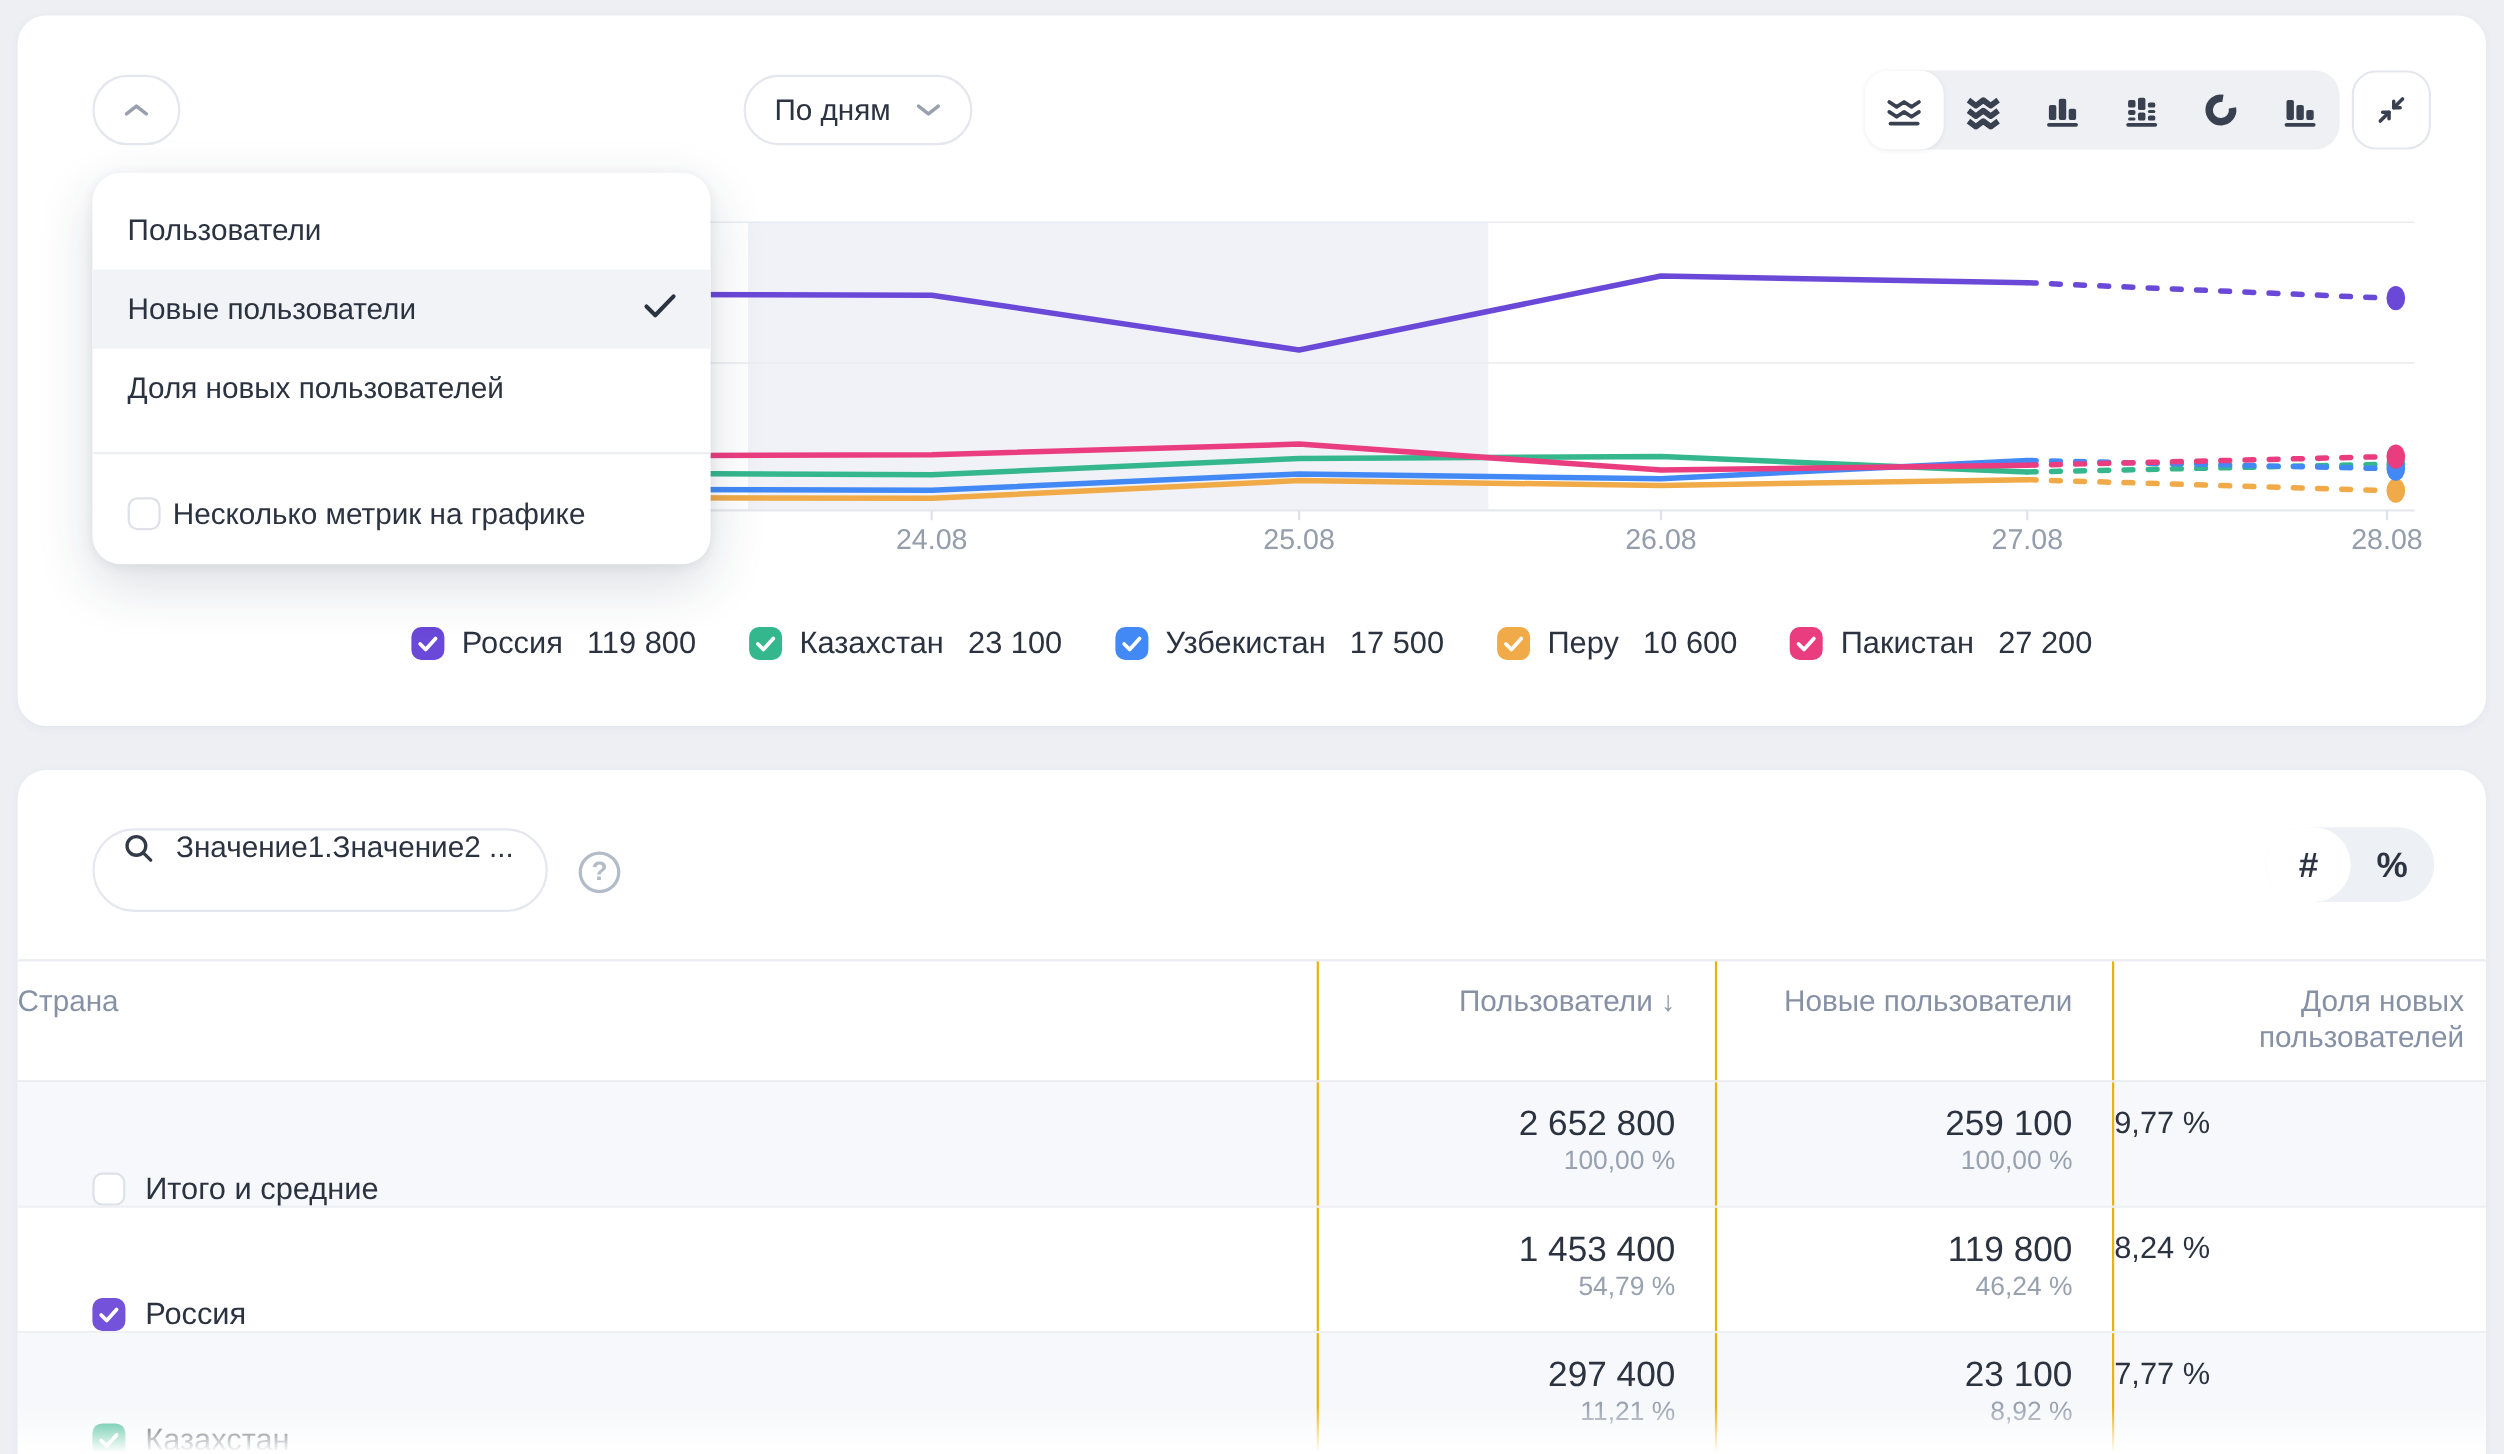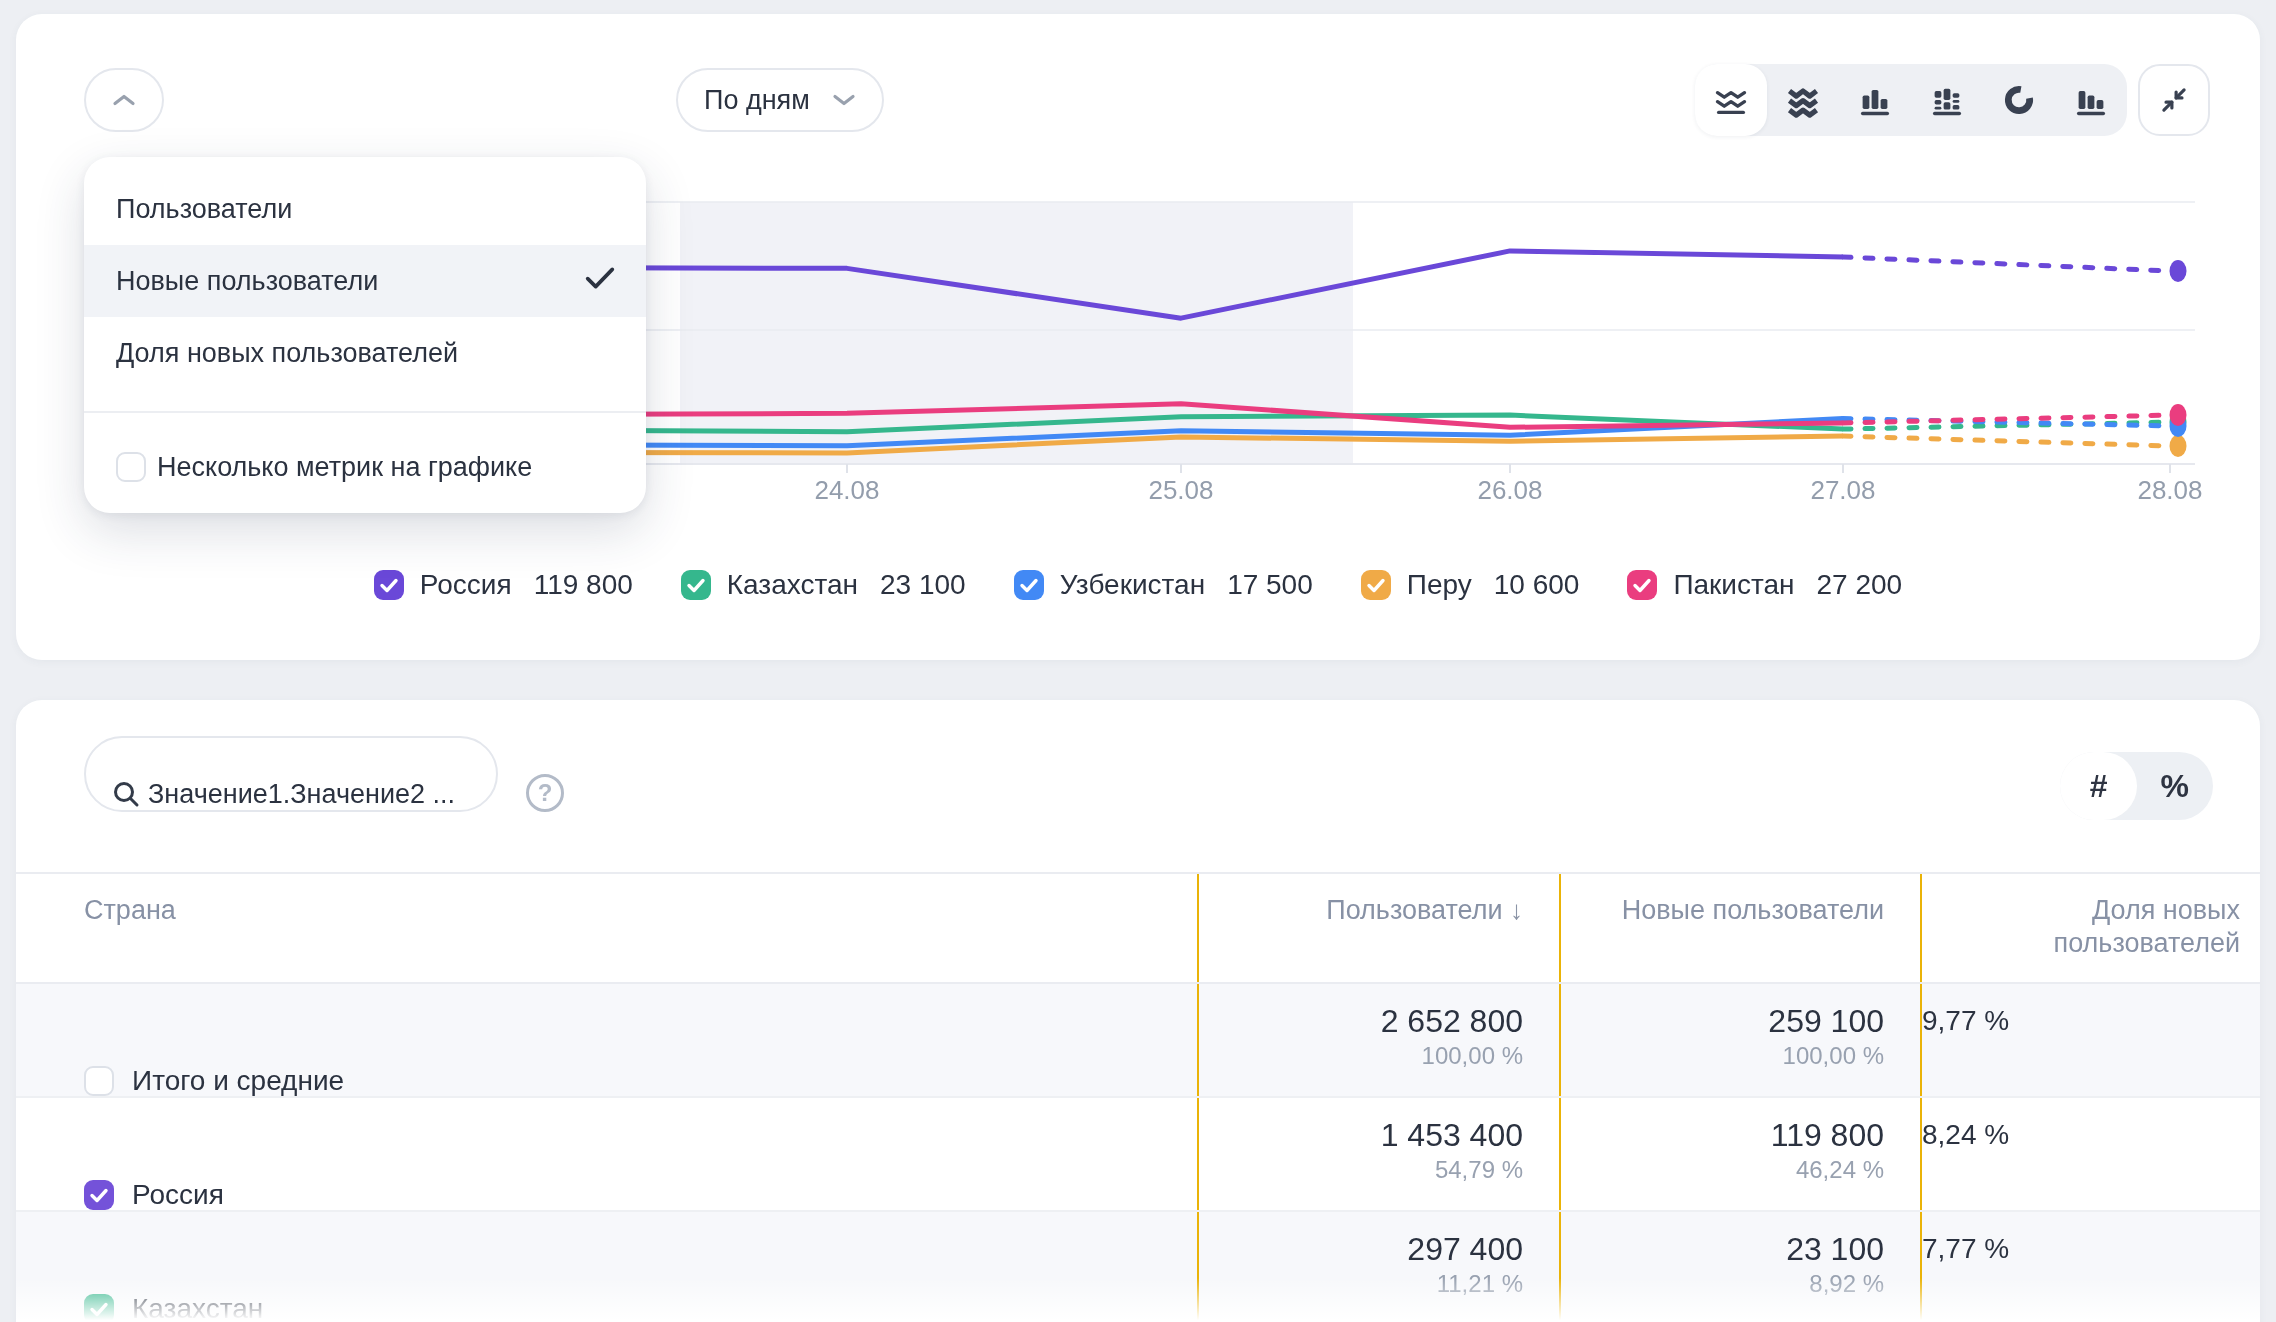--- a/index.html
+++ b/index.html
@@ -29,36 +29,36 @@
 
   
   #menu { position:absolute; left:84px; top:157px; width:562px; border-radius:26px; background:#fff;
     box-shadow:0 18px 50px rgba(40,52,82,0.16), 0 2px 10px rgba(40,52,82,0.08); padding:16px 0 10px; z-index:10; }
   .menu-item { height:72px; display:flex; align-items:center; justify-content:space-between; padding:0 30px 0 32px; font-size:27px; cursor:pointer; }
   .menu-item.selected { background:#f1f3f7; }
   .menu-sep { height:2px; background:#eceef2; margin-top:22px; }
   .menu-check { height:72px; margin-top:18px; display:flex; align-items:center; gap:11px; padding:0 32px; cursor:pointer; }
 
   
-  .search-pill { position:absolute; left:68px; top:36px; width:414px; height:76px; border:2px solid #e4e7ed; border-radius:39px;
-    display:flex; align-items:flex-end; gap:6px; padding:0 24px; background:#fff; cursor:text;}
+  .search-pill { position:absolute; left:68px; top:53px; width:414px; height:76px; border:2px solid #e4e7ed; border-radius:39px;
+    display:flex; align-items:flex-start; gap:18px; padding:0 24px; background:#fff; cursor:text;}
   .search-pill .ph { font-size:27px; color:#2b3240; white-space:nowrap; overflow:hidden; }
   .help { position:absolute; left:510px; top:74px; width:38px; height:38px; border-radius:50%; border:3px solid #b3bbc8;
     color:#b3bbc8; display:flex; align-items:center; justify-content:center; font-size:24px; font-weight:700; cursor:pointer;}
   .toggle { position:absolute; left:2044px; top:52px; width:153px; height:68px; background:#edf0f4; border-radius:34px; display:flex; }
   .toggle .opt { flex:1; display:flex; align-items:center; justify-content:center; font-size:32px; font-weight:600; color:#2e3442; cursor:pointer; border-radius:34px;}
   .toggle .opt.selected { background:#fff; }
   .toggle .opt:first-child { font-style:italic; }
 
   
   .table { position:absolute; left:0; top:172px; width:2244px; }
   .trow, .thead { display:grid; grid-template-columns:1181px 362px 361px 340px; }
   .thead { border-top:2px solid #eaecf1; border-bottom:2px solid #eaecf1; height:112px; color:#8791a5; font-size:27px; }
   .thead > div { padding-top:20px; line-height:33px; }
-  .th-c1 { padding-left:68px; }
+  .th-c1 { }
   .th-num { text-align:right; padding-right:36px; }
   .th-last { text-align:right; padding-right:20px; }
   .colsep { border-left:2px solid #eab308; }
   .trow { height:114px; border-bottom:2px solid #eef0f3; }
   .trow.alt { background:#f7f8fb; }
   .cell-country { display:flex; gap:18px; padding:22px 0 0 68px; align-items:flex-end;}
   .cell-country .cname { font-size:28px; line-height:30px; margin-top:1px; }
   .cell-num { text-align:right; padding:20px 36px 0 0; }
   .cell-num .main { font-size:32px; line-height:34px; }
   .cell-num .sub { font-size:24px; line-height:28px; color:#98a1b0; margin-top:4px; }

